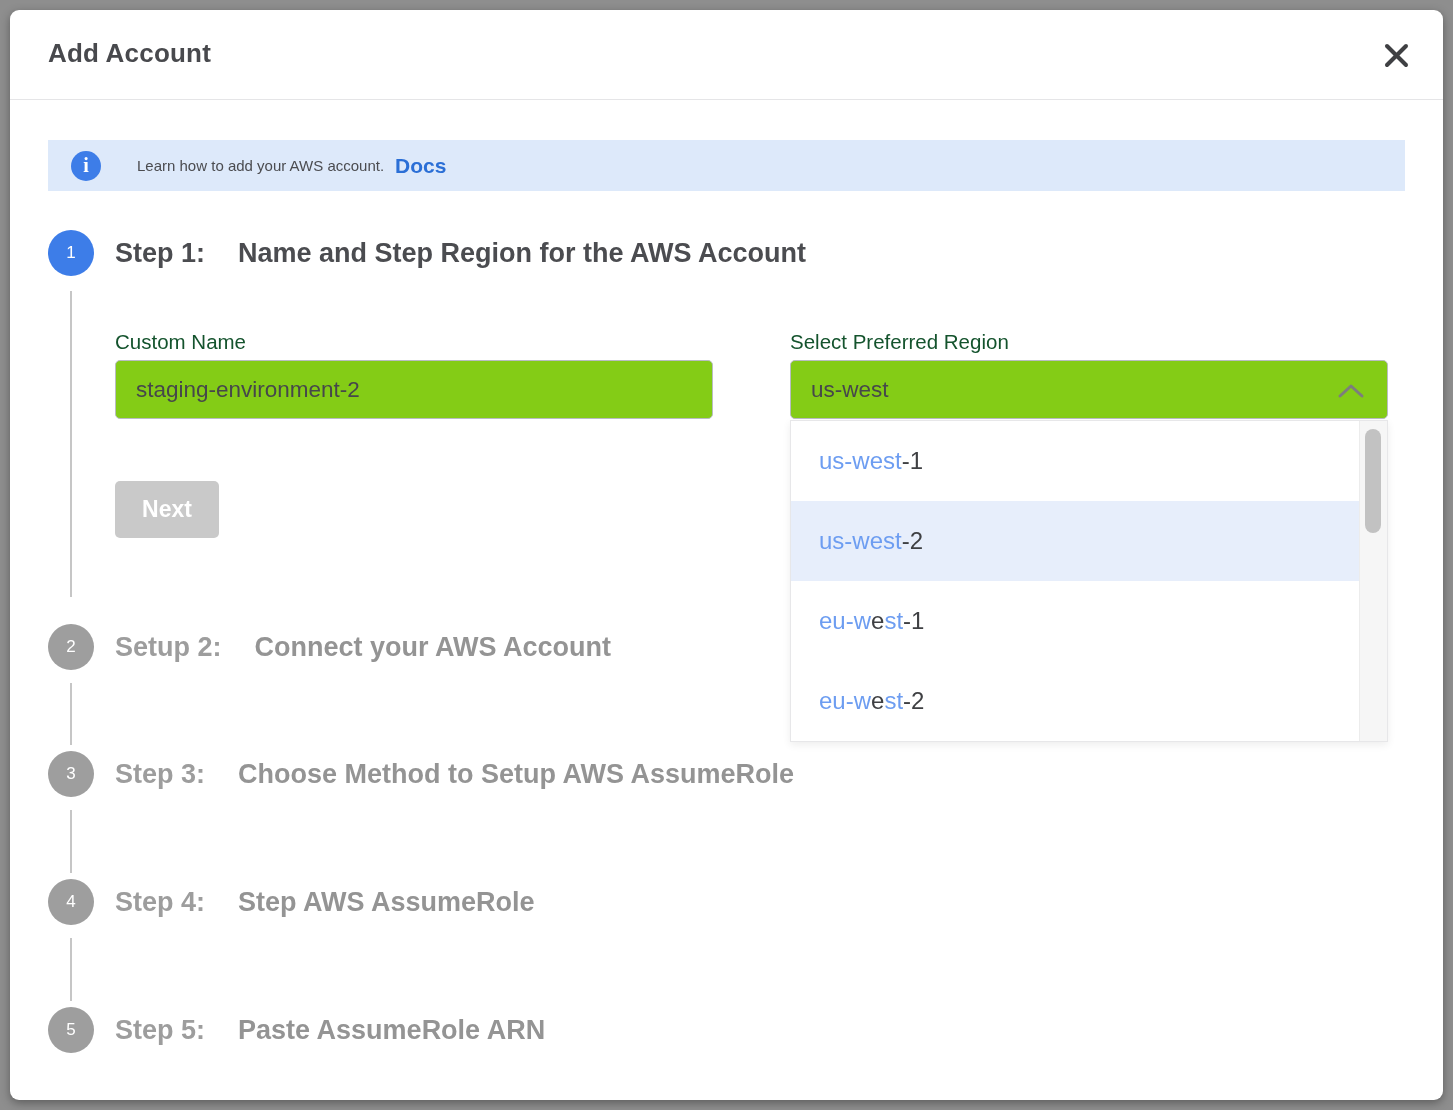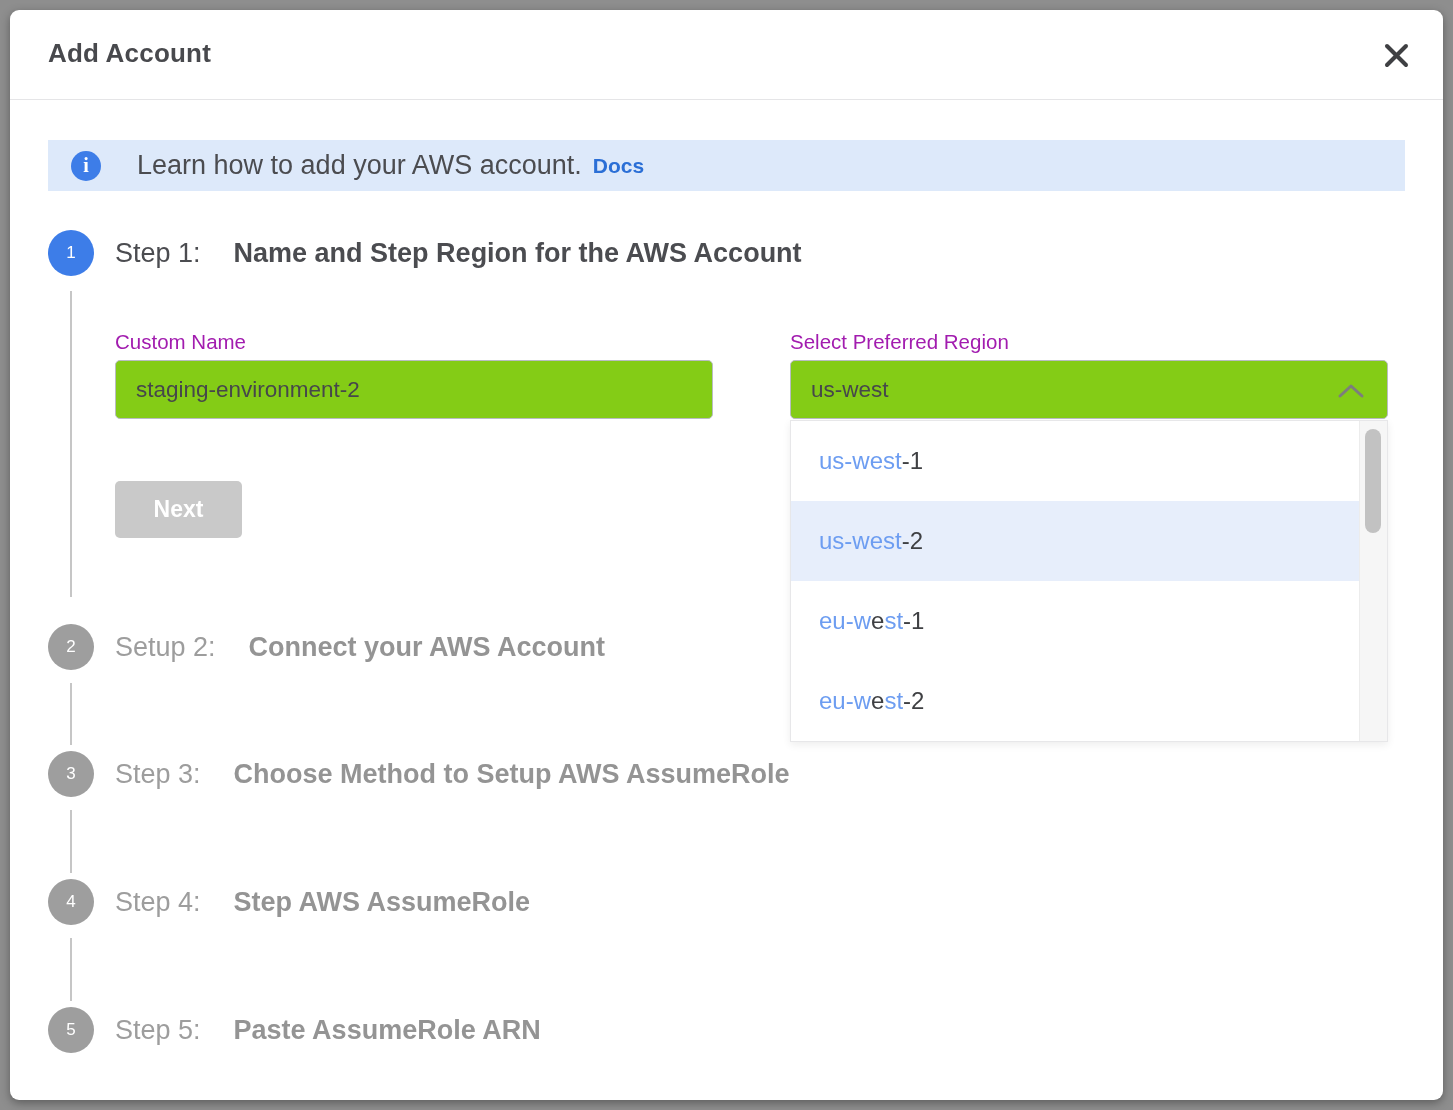--- a/index.html
+++ b/index.html
@@ -35,57 +35,57 @@
     position:absolute; left:38px; top:130px; width:1357px; height:51px;
     background:#dde9fa; display:flex; align-items:center;
   }
   .info-icon {
     width:30px; height:30px; border-radius:50%; background:#3d7de8;
     color:#ffffff; font-size:20px; font-weight:700;
     font-family:"Liberation Serif","DejaVu Serif",serif;
     display:flex; align-items:center; justify-content:center;
     margin-left:23px; flex:0 0 auto;
   }
-  .banner-text { margin-left:36px; font-size:27px; color:#4b4c50; }
+  .banner-text { margin-left:36px; font-size:15px; color:#4b4c50; }
   .banner-link { margin-left:11px; font-size:21px; color:#2b6fd6; font-weight:700; text-decoration:none; cursor:pointer; }
   
   .step-circle {
     position:absolute; left:38px; width:46px; height:46px; border-radius:50%;
     color:#fff; font-size:17px;
     display:flex; align-items:center; justify-content:center;
   }
   .step-circle.active { background:#3d7de8; }
   .step-circle.inactive { background:#9e9e9e; }
   .step-text {
     position:absolute; left:105px; height:46px; line-height:46px;
     font-size:27px; white-space:nowrap;
   }
-  .step-text .step-label { font-weight:400; }
+  .step-text .step-label { font-weight:700; }
   .step-text .step-title { font-weight:700; margin-left:33px; }
   .step-text.active .step-label, .step-text.active .step-title { color:#4b4c50; }
   .step-text.inactive .step-label { color:#9d9d9d; }
   .step-text.inactive .step-title { color:#949494; }
   .connector { position:absolute; left:60px; width:2px; background:#c6c6c6; }
   
   .field-label {
-    position:absolute; top:320px; font-size:20.5px; color:#a21caf;
+    position:absolute; top:320px; font-size:20.5px; color:#14532d;
   }
   .input-box {
     position:absolute; top:350px; width:598px; height:59px;
     border:1px solid #b9bcc2; border-radius:5px; background:#84cc16;
     font-size:22.5px; color:#46474b;
     padding:0 20px; line-height:57px; white-space:nowrap;
   }
   .select-box { cursor:pointer; }
   .chevron-wrap {
     position:absolute; right:22px; top:16px; width:28px; height:28px;
     display:flex; align-items:center; justify-content:center;
   }
   .next-btn {
-    position:absolute; left:105px; top:471px; width:127px; height:57px;
+    position:absolute; left:105px; top:471px; width:104px; height:57px;
     background:#c9c9c9; border:none; border-radius:5px;
     color:#ffffff; font-size:23px; font-weight:700;
     font-family:inherit; cursor:default;
   }
   
   .dropdown {
     position:absolute; left:780px; top:410px; width:598px; height:322px;
     background:#ffffff; border:1px solid #e7e7e9;
     box-shadow:0 3px 8px rgba(0,0,0,0.07);
   }

